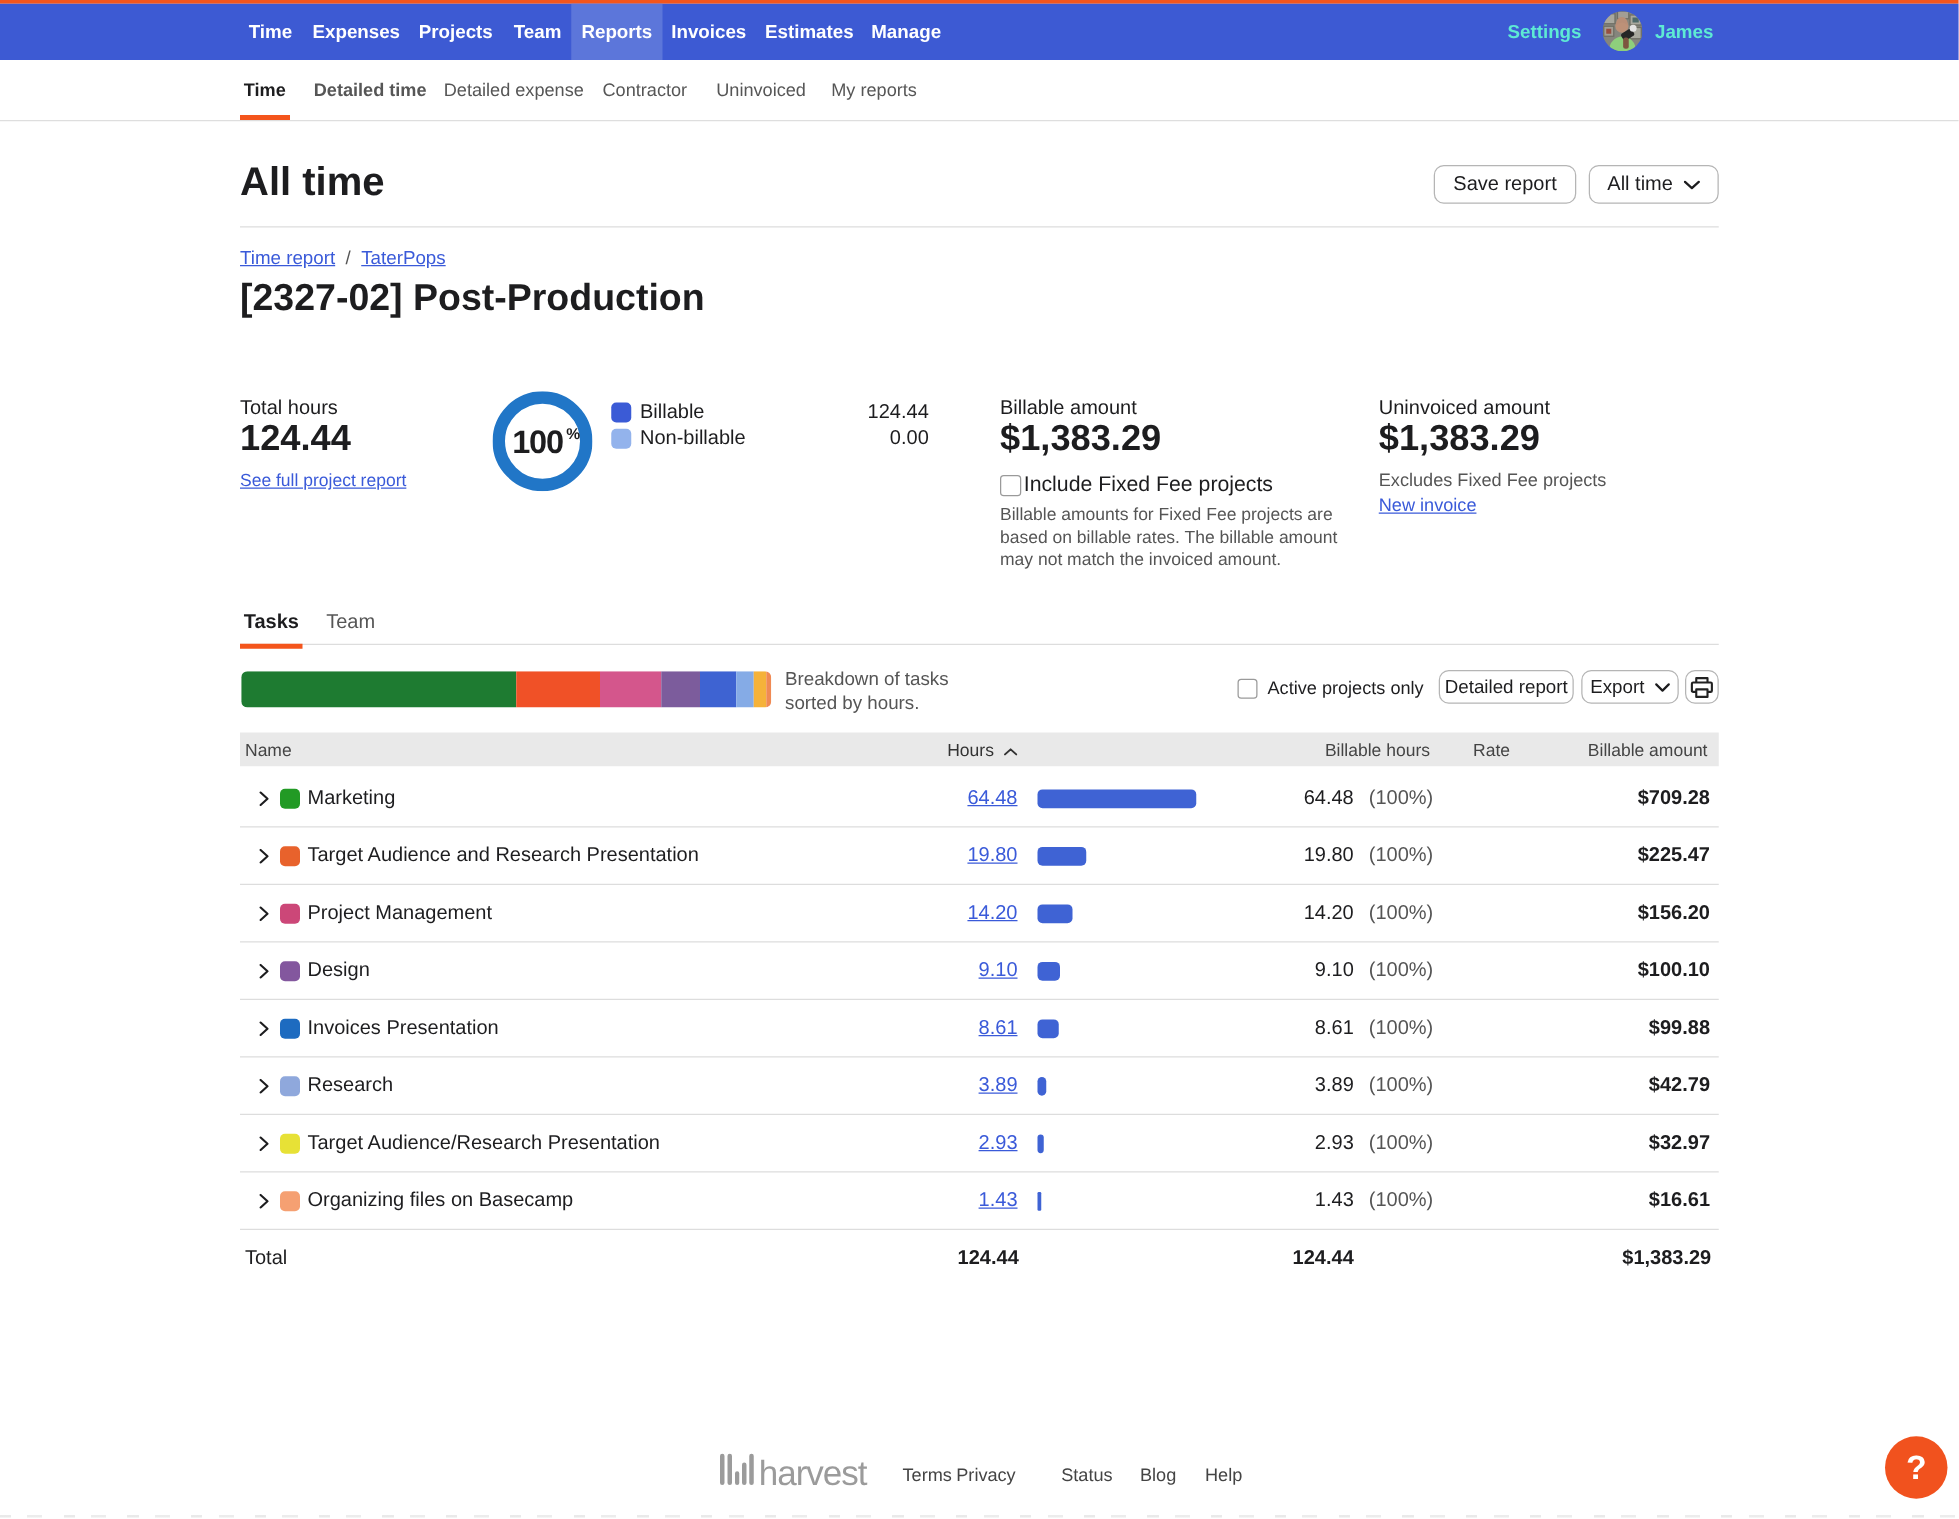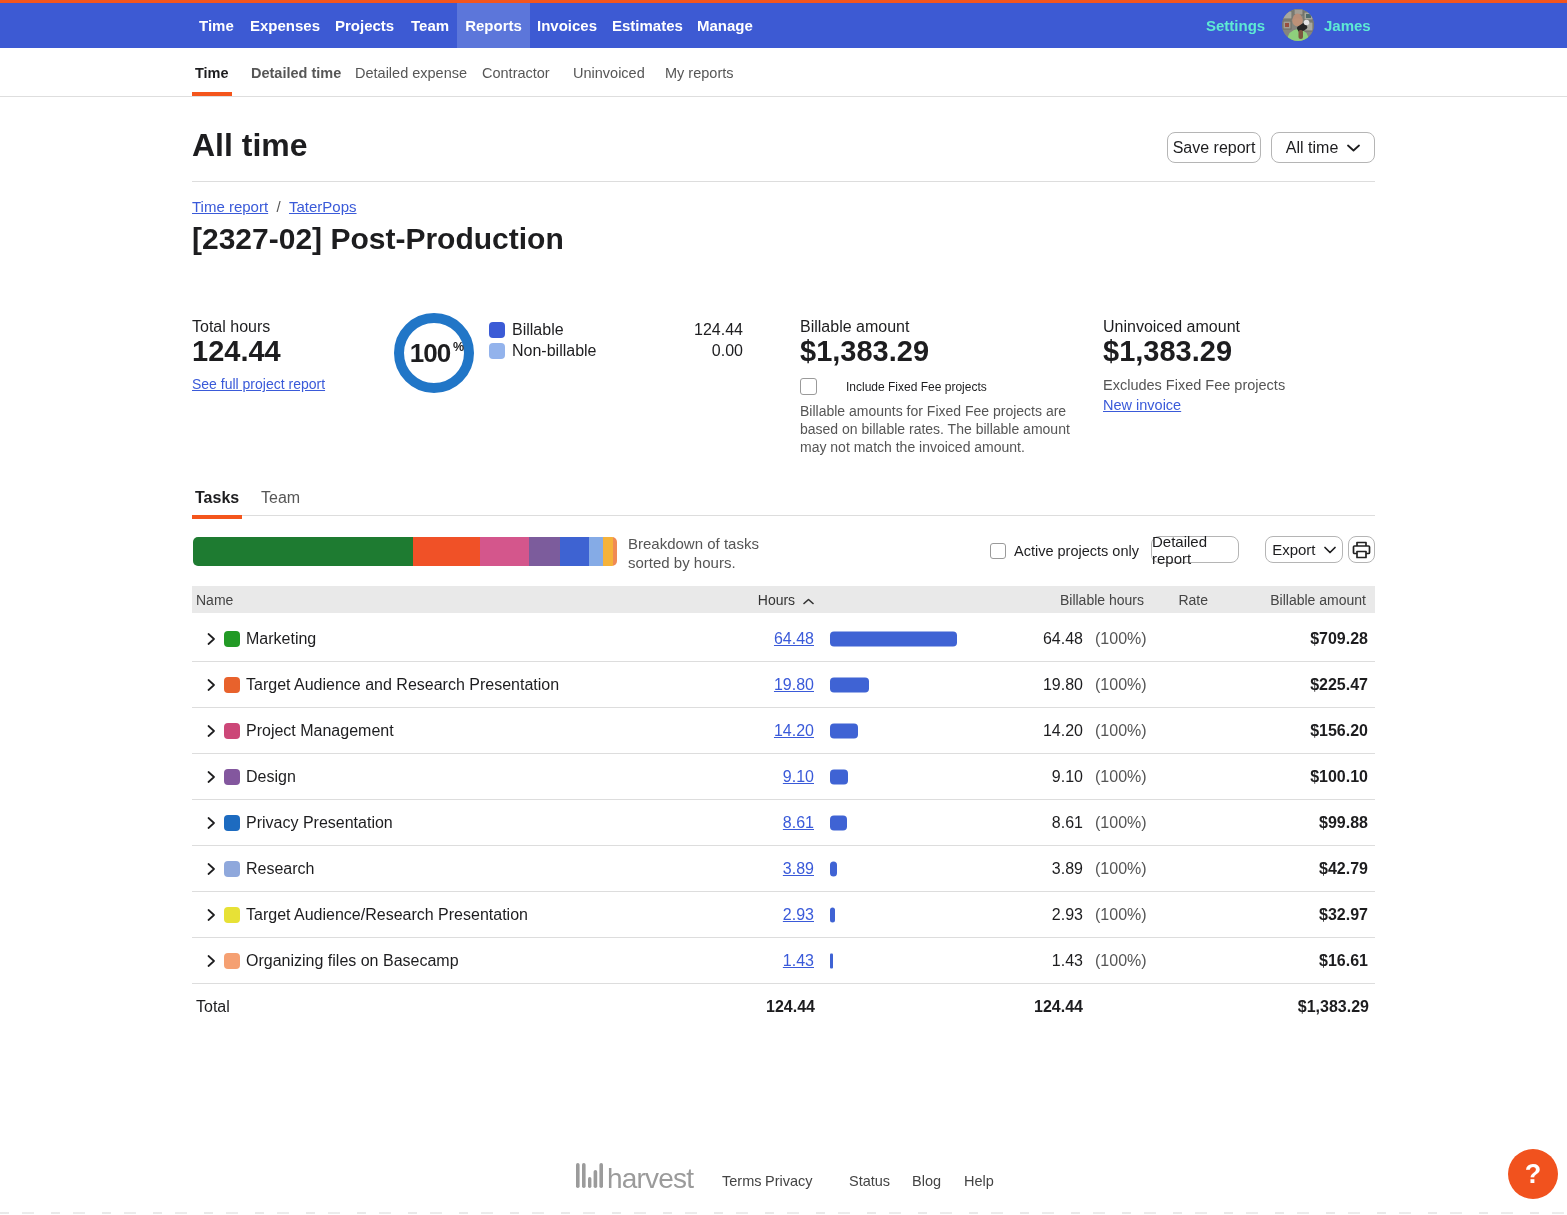--- a/index.html
+++ b/index.html
@@ -100,21 +100,21 @@
     <div class="it" style="left:251px;font-weight:bold;">Detailed time</div>
     <div class="it" style="left:355px;">Detailed expense</div>
     <div class="it" style="left:482px;">Contractor</div>
     <div class="it" style="left:573px;">Uninvoiced</div>
     <div class="it" style="left:665px;">My reports</div>
   </div>
 </div>
 <div class="page">
   <div class="h1">All time</div>
   <div class="hdr-btns">
-    <div class="btn" style="width:94px; justify-content:center; margin-right:10px;">Save report</div>
+    <div class="btn" style="width:114px; justify-content:center; margin-right:10px;">Save report</div>
     <div class="btn" style="width:104px; justify-content:center;">All time&nbsp;&nbsp;<svg width="13" height="8" viewBox="0 0 13 8" fill="none">
           <path d="M1 1.5 L6.5 6.5 L12 1.5" stroke="#1d1d1f" stroke-width="1.8" stroke-linecap="round" stroke-linejoin="round"></path>
         </svg></div>
   </div>
   <div class="hr1"></div>
   <div class="crumb"><a href="#">Time report</a>&nbsp; / &nbsp;<a href="#">TaterPops</a></div>
   <div class="title">[2327-02] Post-Production</div>
   <div class="stats">
     <div class="s-label" style="position:absolute; left:0; top:0;">Total hours</div>
     <div class="s-big" style="position:absolute; left:0; top:17px;">124.44</div>
@@ -136,21 +136,21 @@
           <span style="width:16px;height:16px;border-radius:4px;background:#93b3ec;"></span>
           <span style="margin-left:7px;font-size:16px;">Non-billable</span>
           <span style="margin-left:auto;font-size:16px;">0.00</span>
         </div>
     </div>
     <div style="position:absolute; left:608px; top:0; width:280px;">
       <div class="s-label" style="position:absolute; left:0; top:0;">Billable amount</div>
       <div class="s-big" style="position:absolute; left:0; top:17px;">$1,383.29</div>
       <div style="position:absolute; left:0; top:60px; display:flex; align-items:center;">
           <span class="cb" style="width:17px;height:17px;"></span>
-          <span style="margin-left:29px; font-size:12px;text-align:right;">Include Fixed Fee projects</span>
+          <span style="margin-left:2px; font-size:17px;text-align:right;">Include Fixed Fee projects</span>
         </div>
       <div style="position:absolute; left:0; top:84px; font-size:14px; color:#555; line-height:18px; white-space:nowrap;">Billable amounts for Fixed Fee projects are<br>based on billable rates. The billable amount<br>may not match the invoiced amount.</div>
     </div>
     <div style="position:absolute; left:911px; top:0; width:272px;">
       <div class="s-label" style="position:absolute; left:0; top:0;">Uninvoiced amount</div>
       <div class="s-big" style="position:absolute; left:0; top:17px;">$1,383.29</div>
       <div style="position:absolute; left:0; top:59px; font-size:14.5px; color:#555;">Excludes Fixed Fee projects</div>
       <div style="position:absolute; left:0; top:79px; font-size:14.5px;"><a href="#">New invoice</a></div>
     </div>
   </div>
@@ -166,21 +166,21 @@
       <div style="width:31px;background:#7c5c9c;"></div>
       <div style="width:29.3px;background:#3e63d2;"></div>
       <div style="width:14px;background:#85abe6;"></div>
       <div style="width:10.2px;background:#f5b23a;"></div>
       <div style="width:4px;background:#f08a54;"></div>
     </div>
     <div class="bar-cap">Breakdown of tasks<br>sorted by hours.</div>
     <div class="ctrl">
       <span class="cb" style="position:absolute; left:798px; top:6px;"></span>
       <span style="position:absolute; left:822px; top:6px; font-size:14.5px;">Active projects only</span>
-      <div class="btn" style="position:absolute; left:959px; top:-1px; width:88px; height:27px; justify-content:center; font-size:15px;">Detailed report</div>
+      <div class="btn" style="position:absolute; left:959px; top:-1px; width:108px; height:27px; justify-content:center; font-size:15px;">Detailed report</div>
       <div class="btn" style="position:absolute; left:1073px; top:-1px; width:78px; height:27px; justify-content:center; font-size:15px;">Export&nbsp;&nbsp;<svg width="12" height="8" viewBox="0 0 12 8" fill="none">
             <path d="M1 1.5 L6 6.5 L11 1.5" stroke="#1d1d1f" stroke-width="1.7" stroke-linecap="round" stroke-linejoin="round"></path>
           </svg></div>
       <div class="btn" style="position:absolute; left:1156px; top:-1px; width:27px; height:27px; justify-content:center; padding:0;">
           <svg width="19" height="18" viewBox="0 0 19 18" fill="none" stroke="#222" stroke-width="1.7" stroke-linejoin="round">
             <path d="M5 5 V1.5 H14 V5"></path>
             <rect x="1.5" y="5" width="16" height="7.5" rx="1"></rect>
             <rect x="5" y="10.5" width="9" height="6" fill="#fff"></rect>
           </svg>
         </div>
@@ -242,21 +242,21 @@
       <span class="hbar" style="width:18px;"></span>
       <span class="cell" style="right:292px;">9.10</span>
       <span class="cell pct" style="left:903px;">(100%)</span>
       <span class="cell amt" style="right:7px;">$100.10</span>
     </div>
     <div class="row">
       <svg class="chev" viewBox="0 0 10 12" fill="none">
           <path d="M2.5 1 L8 6 L2.5 11" stroke="#1d1d1f" stroke-width="1.7" stroke-linecap="round" stroke-linejoin="round"></path>
         </svg>
       <span class="sq" style="background:#1d6bc0;"></span>
-      <span class="cell" style="left:54px;">Privacy Presentation</span>
+      <span class="cell" style="left:54px;">Invoices Presentation</span>
       <span class="cell" style="right:561px;"><a href="#">8.61</a></span>
       <span class="hbar" style="width:17px;"></span>
       <span class="cell" style="right:292px;">8.61</span>
       <span class="cell pct" style="left:903px;">(100%)</span>
       <span class="cell amt" style="right:7px;">$99.88</span>
     </div>
     <div class="row">
       <svg class="chev" viewBox="0 0 10 12" fill="none">
           <path d="M2.5 1 L8 6 L2.5 11" stroke="#1d1d1f" stroke-width="1.7" stroke-linecap="round" stroke-linejoin="round"></path>
         </svg>

